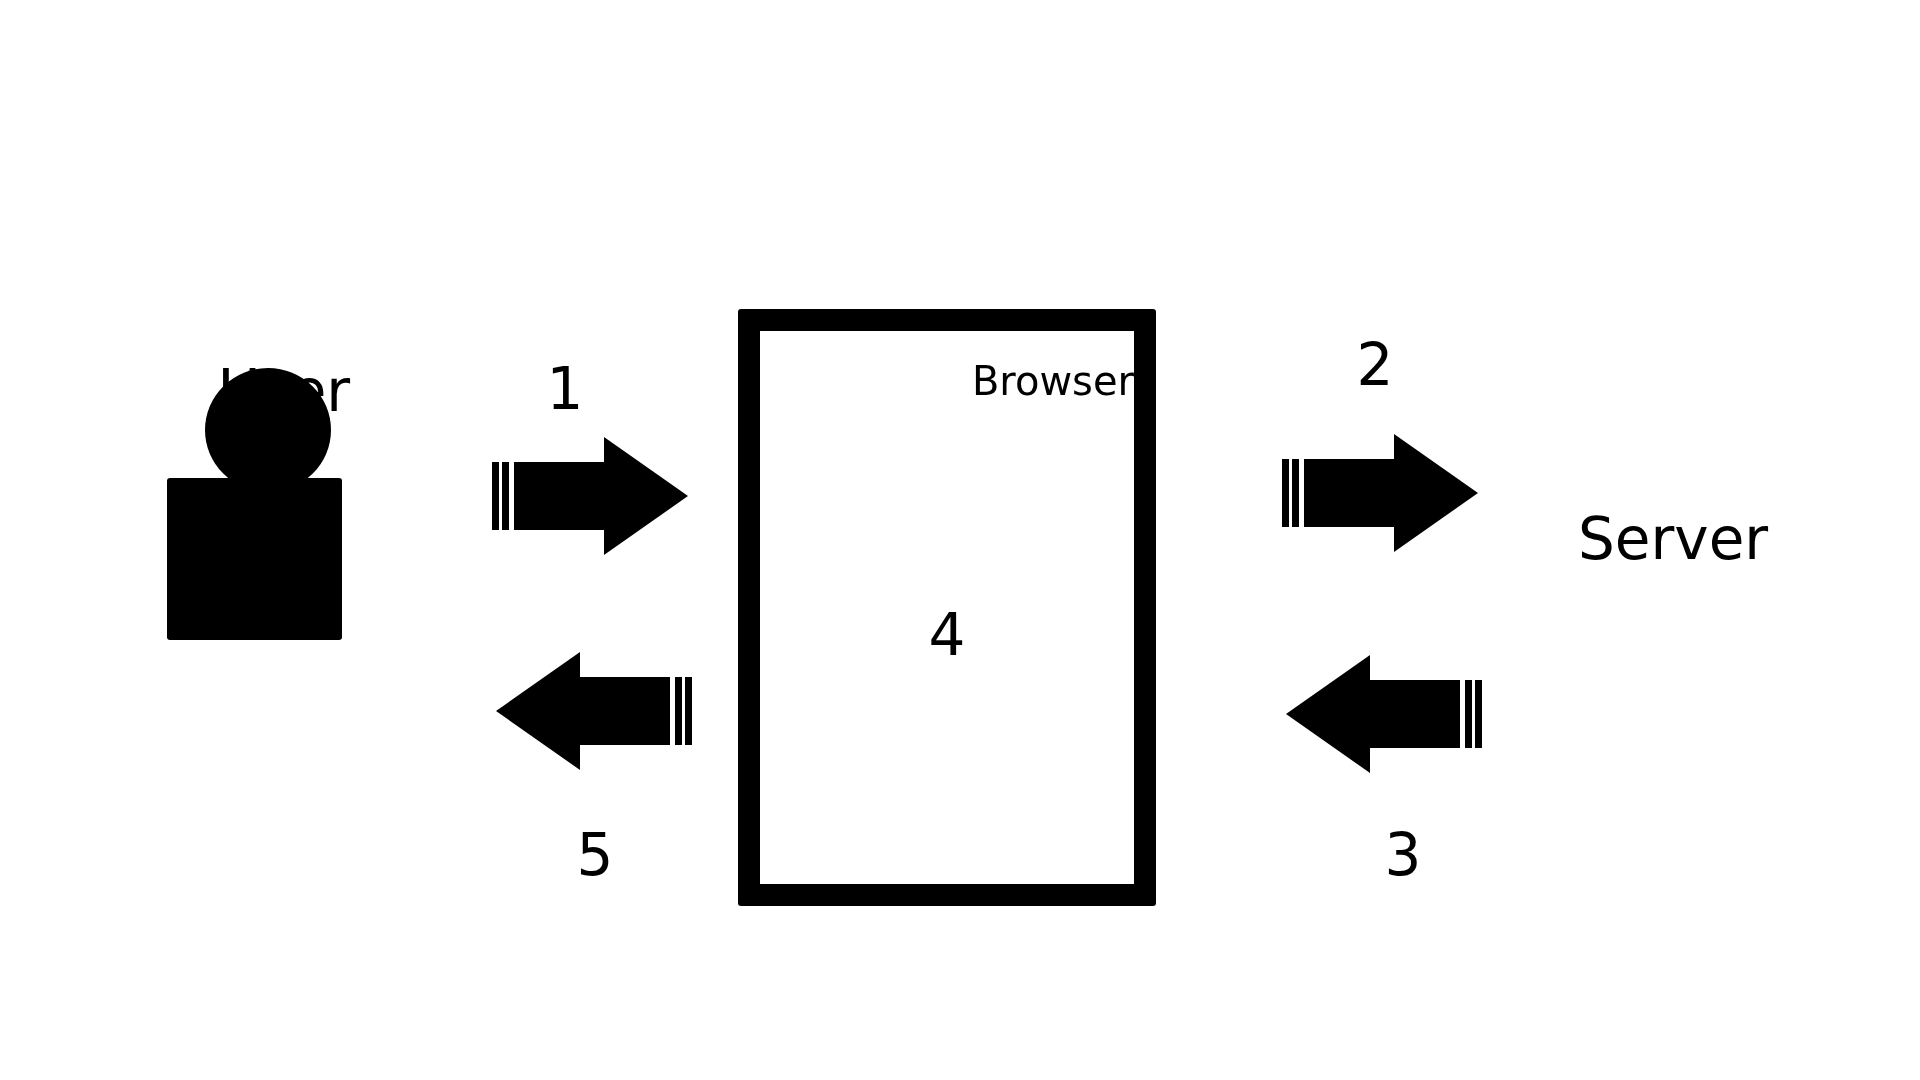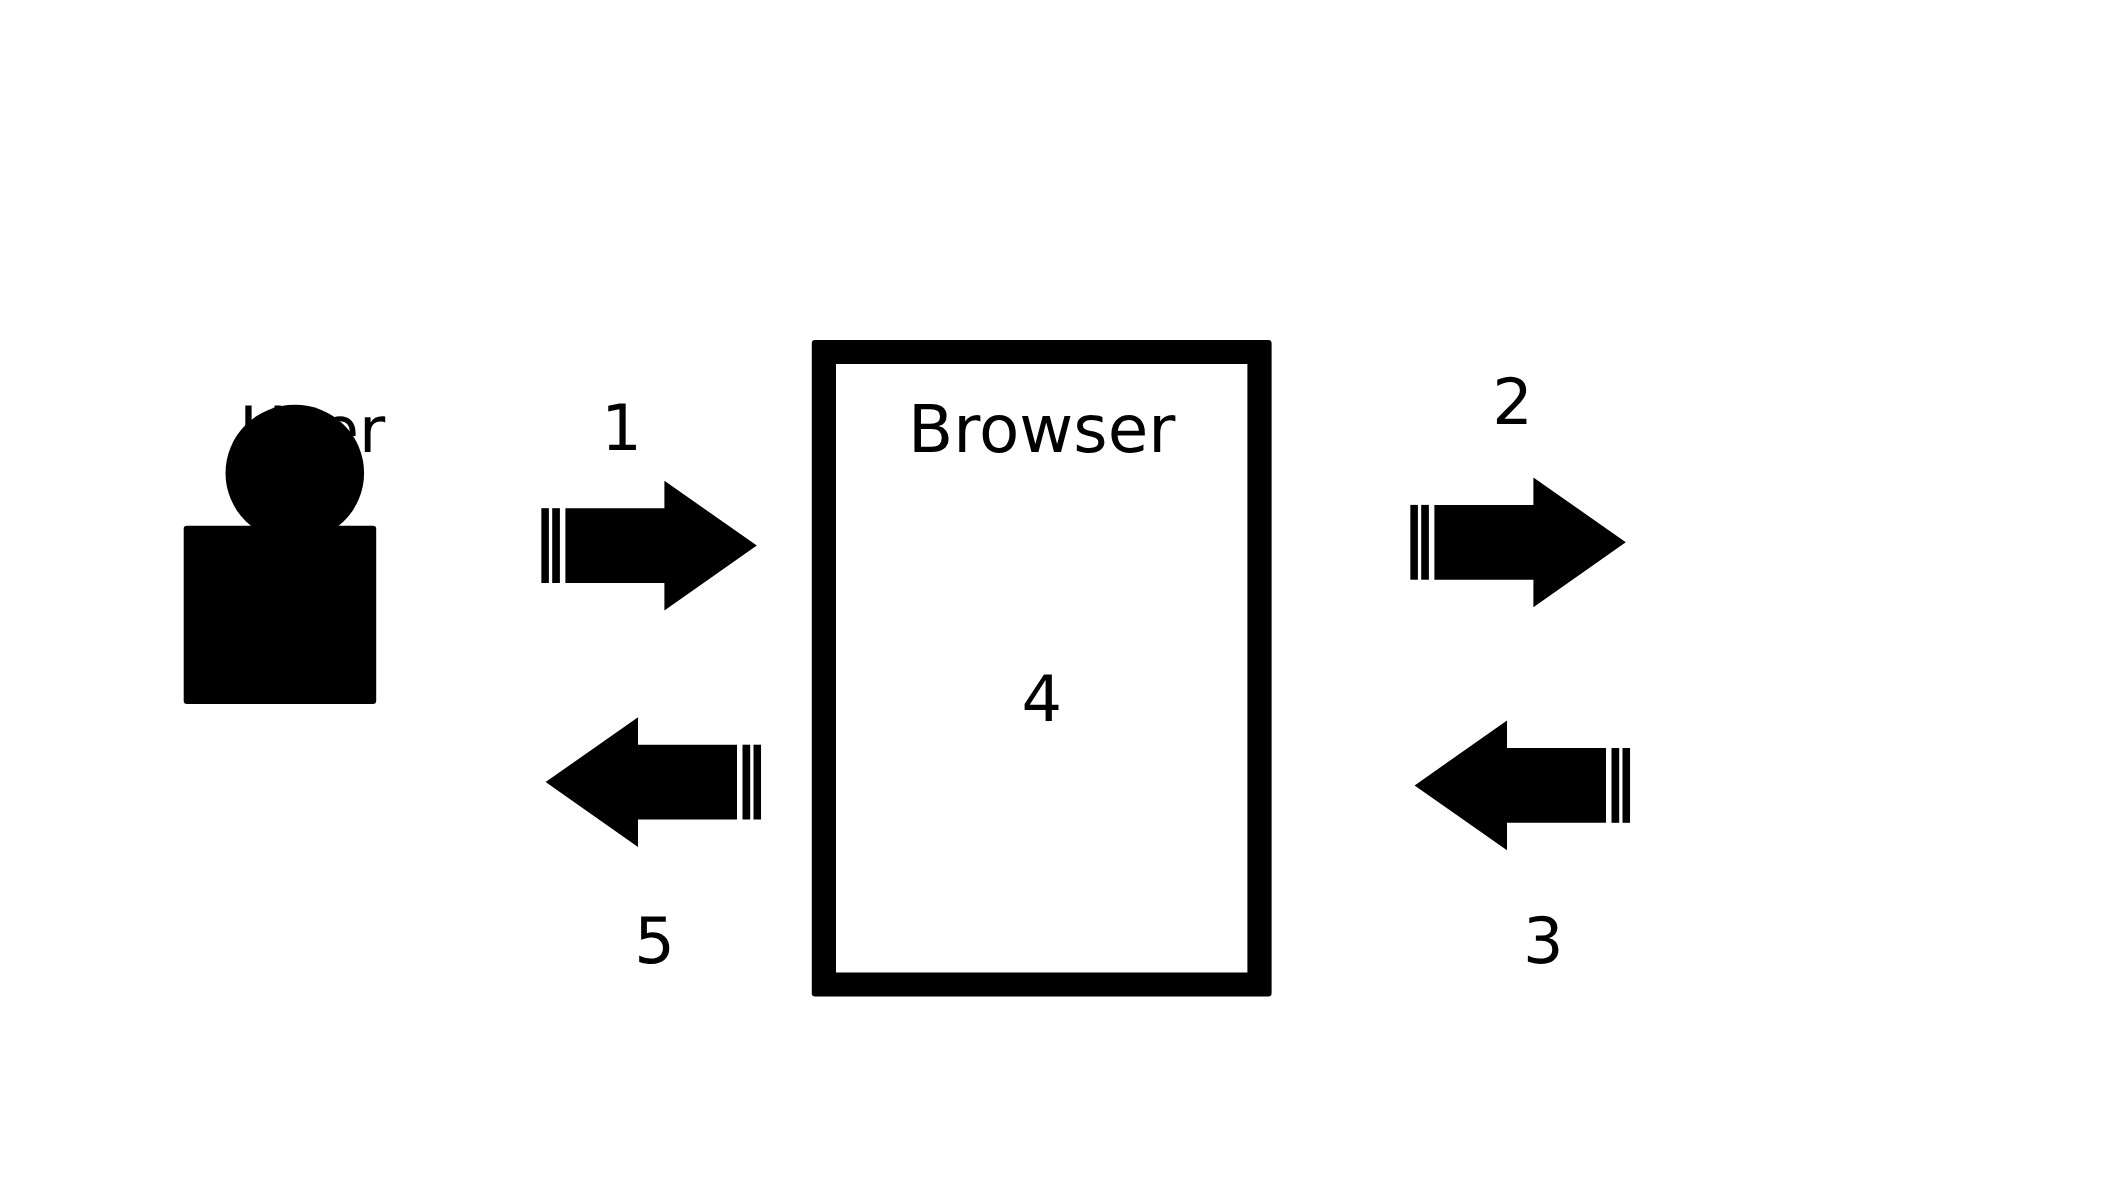--- a/index.html
+++ b/index.html
@@ -78,22 +78,22 @@
     background: #ffffff;
     border: 22px solid #000000;
     box-sizing: border-box;
     border-radius: 3px;
   }
   #browser-title {
     position: absolute;
     left: 0;
     right: 0;
     top: 30px;
-    text-align: center;
-    font-size: 60px;
+    text-align: right;
+    font-size: 40px;
     line-height: 1;
     color: #000000;
   }
   #browser-step-4 {
     position: absolute;
     left: 0;
     right: 0;
     top: 275px;
     text-align: center;
     font-size: 58px;
@@ -166,14 +166,15 @@
   <div class="arrow" id="arrow-3">
     <svg width="200" height="118" viewBox="0 0 200 118" xmlns="http://www.w3.org/2000/svg">
       <rect x="193" y="25" width="7" height="68" fill="#000000"></rect>
       <rect x="183" y="25" width="7" height="68" fill="#000000"></rect>
       <path d="M 178 25 L 88 25 L 88 0 L 4 59 L 88 118 L 88 93 L 178 93 Z" fill="#000000"></path>
     </svg>
   </div>
 
   <div class="step-label" id="label-3">3</div>
 
+  <div class="node-label" id="server-label">Server</div>
 
 </div>
 
 </body></html>

